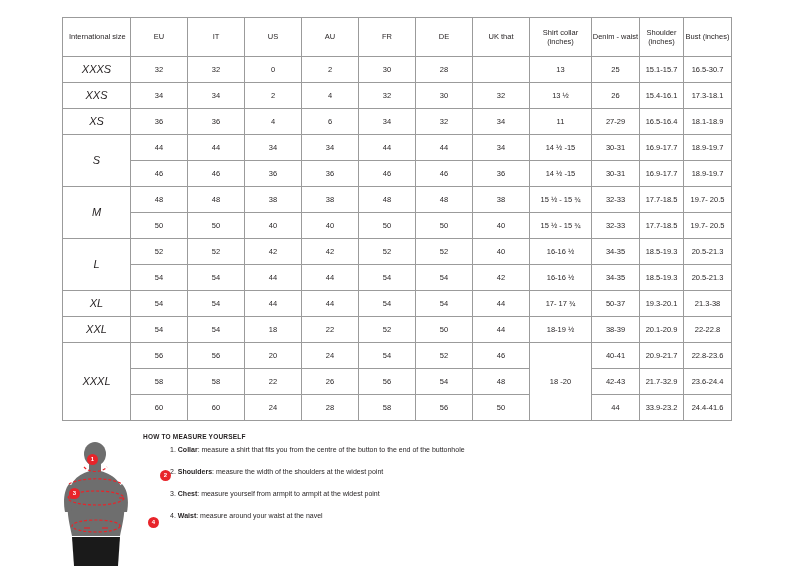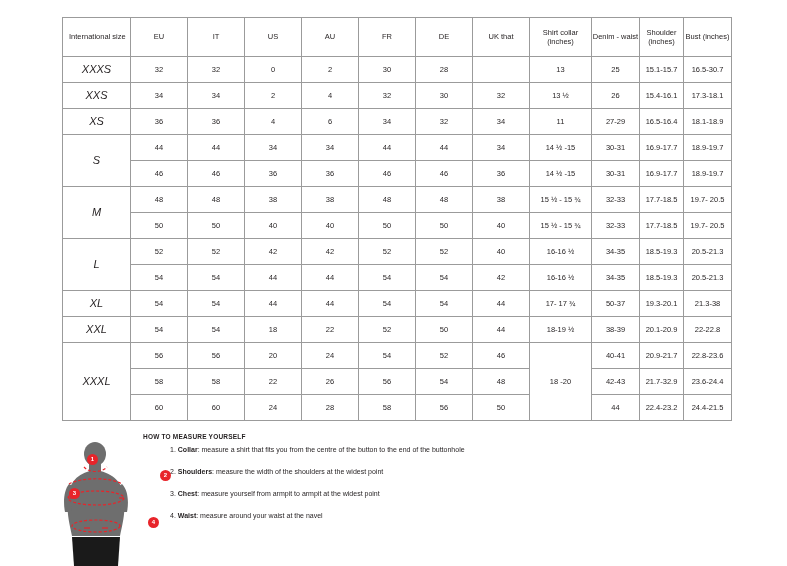--- a/index.html
+++ b/index.html
@@ -325,22 +325,22 @@
         </tr>
         <tr>
           <td>60</td>
           <td>60</td>
           <td>24</td>
           <td>28</td>
           <td>58</td>
           <td>56</td>
           <td>50</td>
           <td>44</td>
-          <td>22.4-23.2</td>
-          <td>24.4-21.5</td>
+          <td>33.9-23.2</td>
+          <td>24.4-41.6</td>
         </tr>
       </tbody>
   </table>
 
   <div class="howto-title">HOW TO MEASURE YOURSELF</div>
 
   <div class="howto-list">
     <div class="howto-item">
       <span>1</span>.
       <b>Collar</b><span>: measure a shirt that fits you from the centre of the button to the end of the buttonhole</span>

